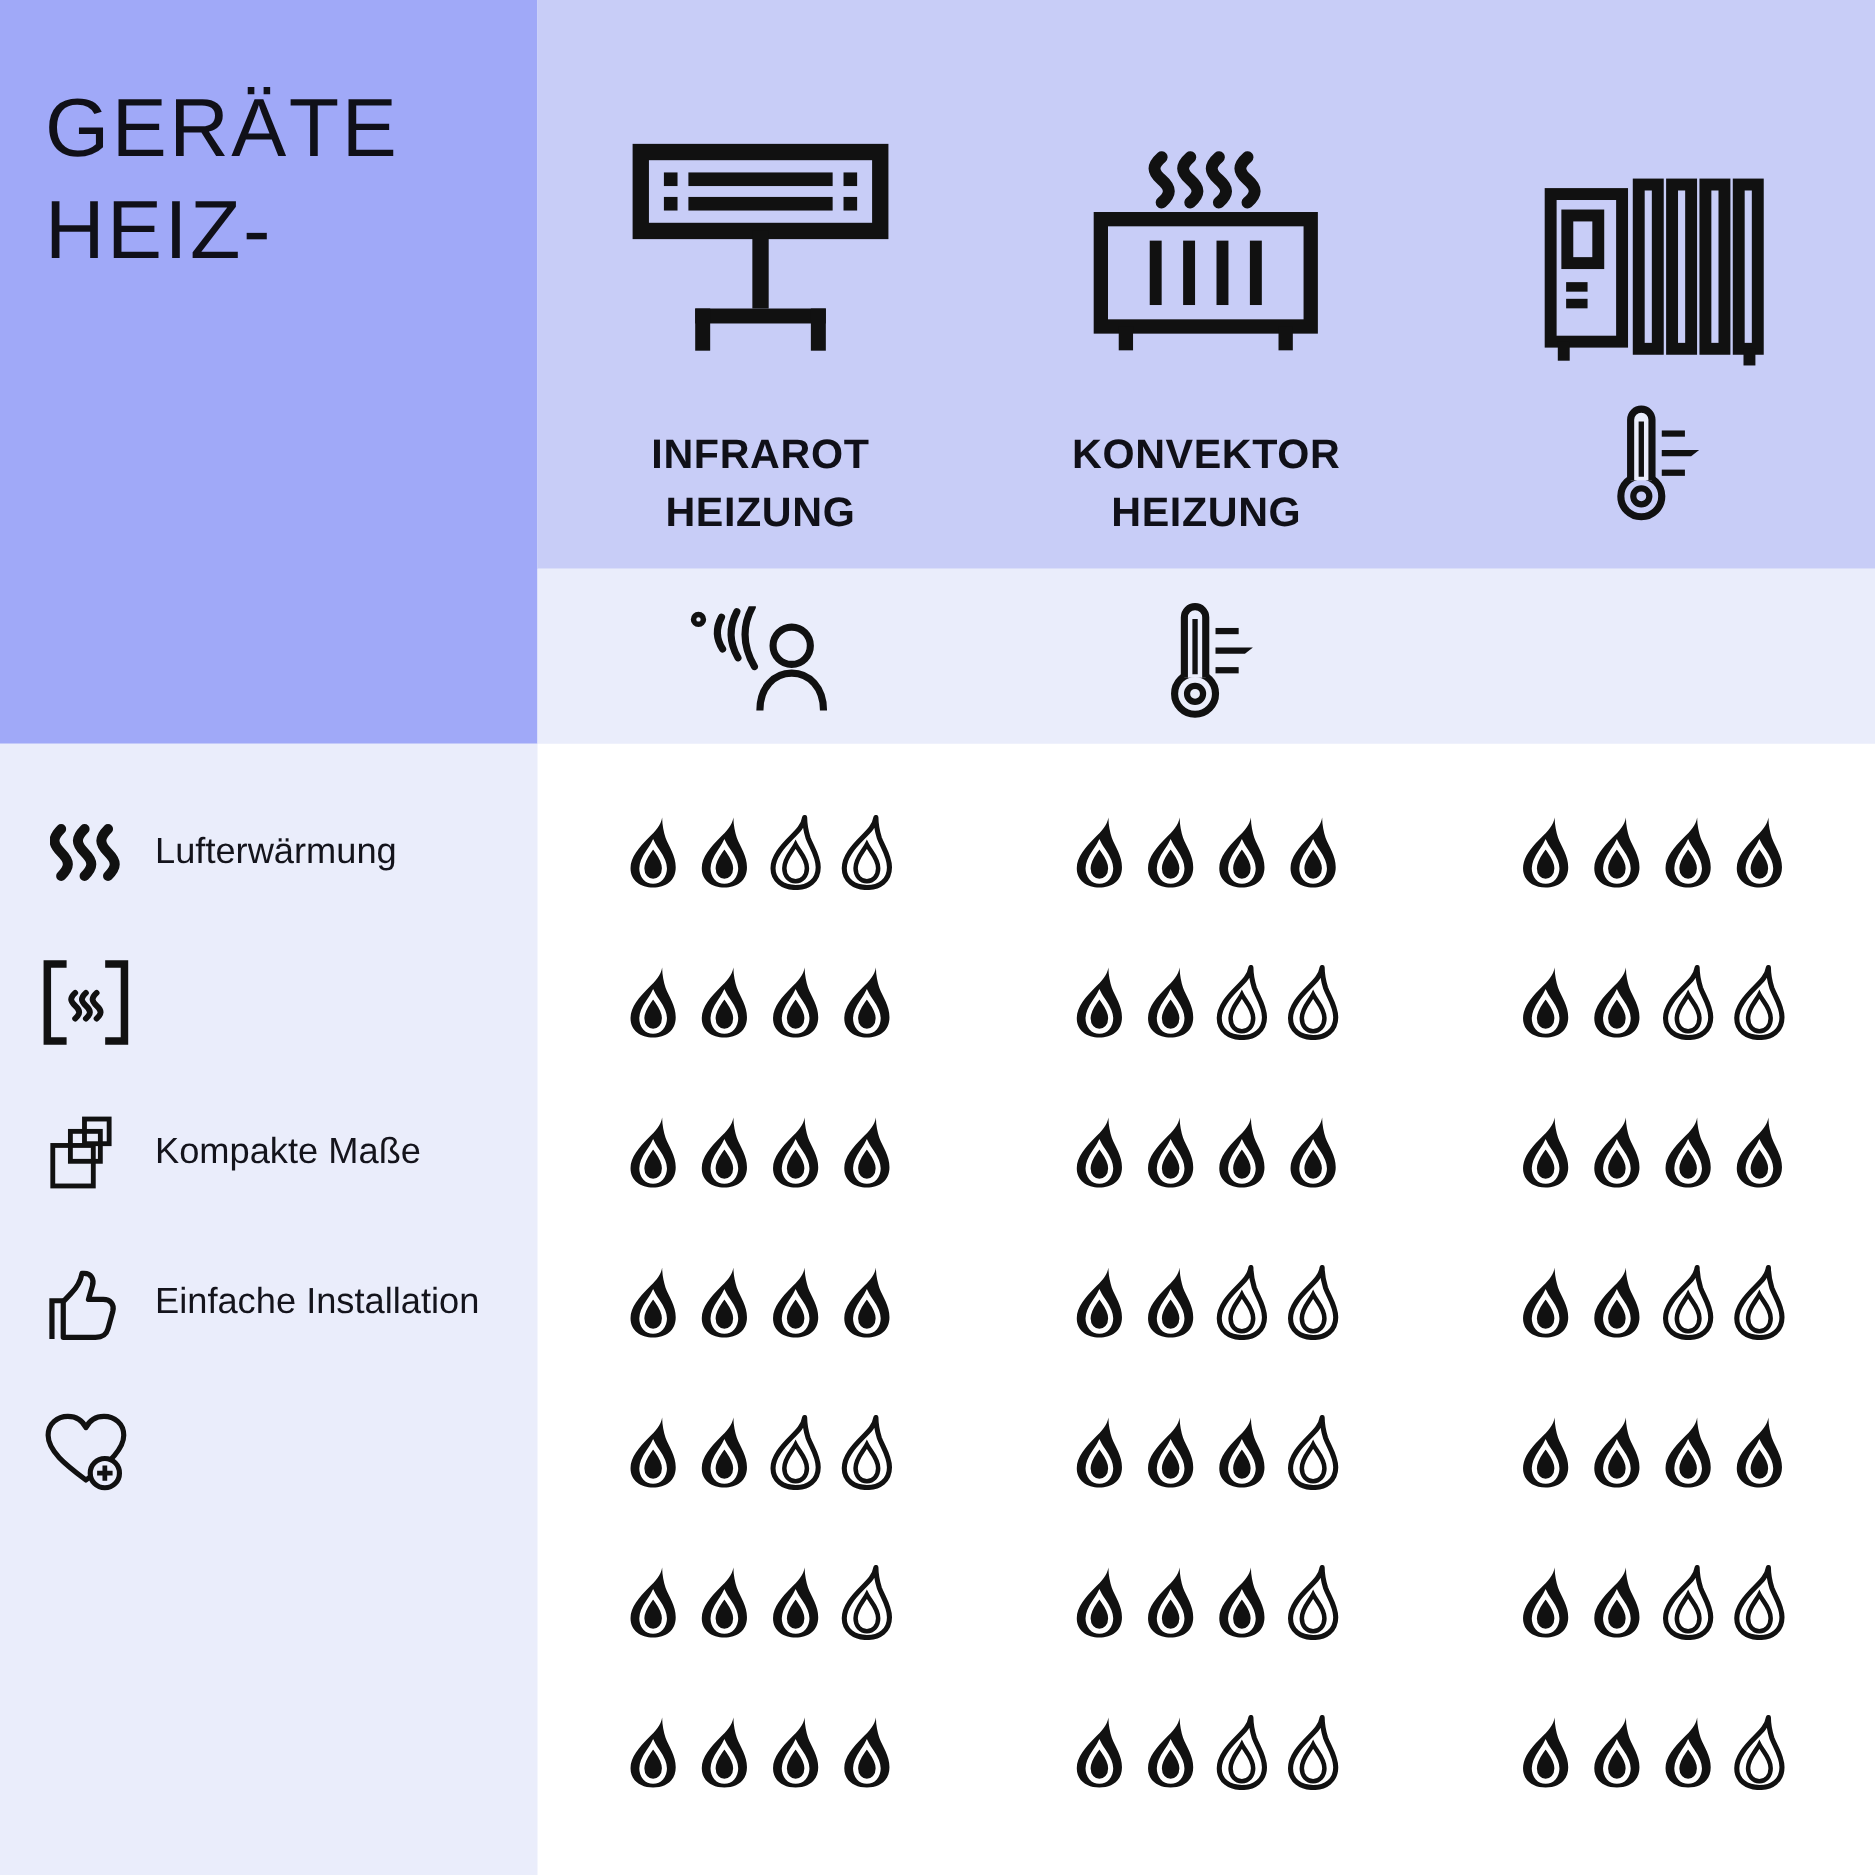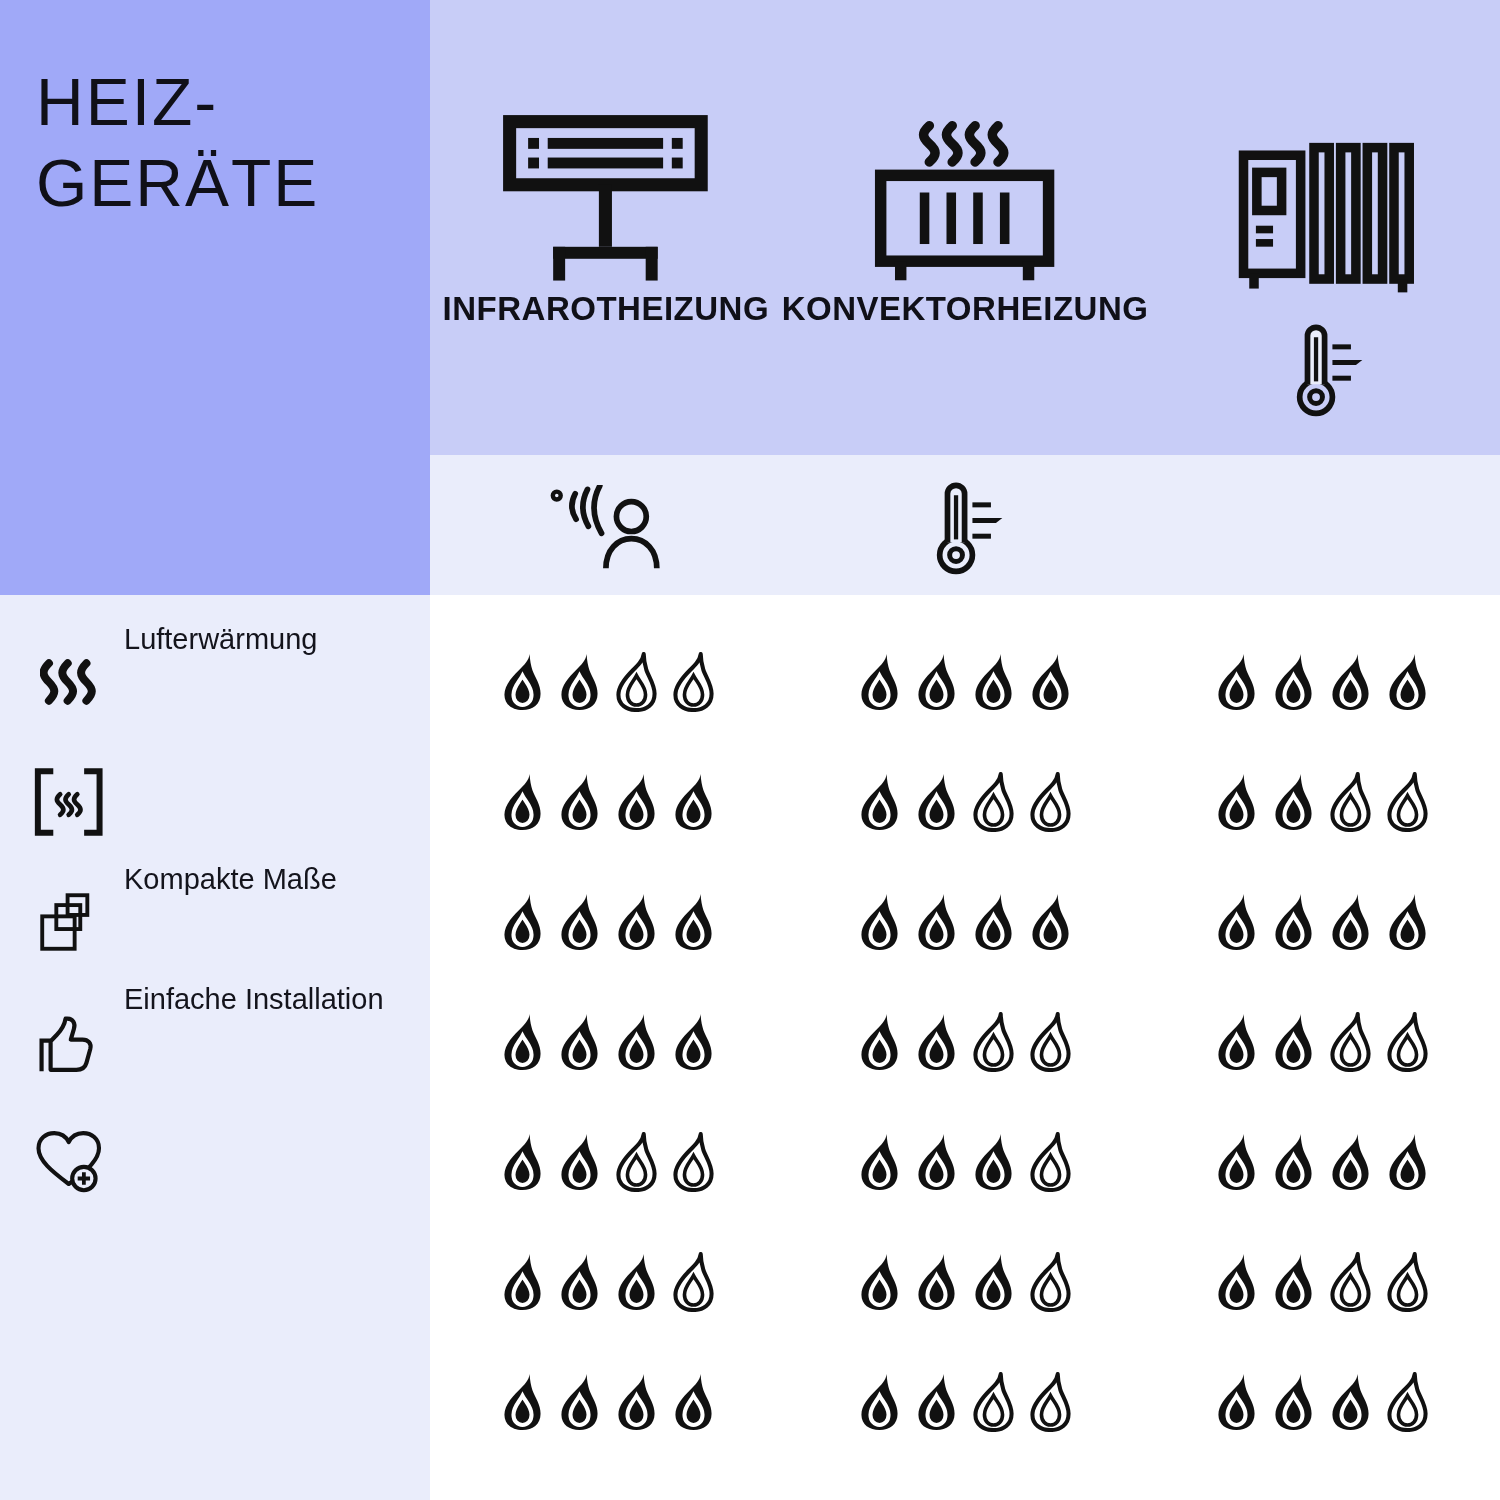--- a/index.html
+++ b/index.html
@@ -10,48 +10,48 @@
   .bg-header{position:absolute;left:430px;top:0;width:1070px;height:455px;background:#C8CDF7;}
   .bg-subheader{position:absolute;left:430px;top:455px;width:1070px;height:140px;background:#EAEDFB;}
   .bg-sidebar{position:absolute;left:0;top:595px;width:430px;height:905px;background:#EAEDFB;}
   
   .title{position:absolute;left:36px;top:62px;font-size:66px;line-height:1.22;font-weight:400;
          letter-spacing:2px;color:#101018;}
   
   #header-cols{position:absolute;left:430px;top:0;width:1070px;height:595px;display:flex;}
   .hcol{flex:1;display:flex;flex-direction:column;align-items:center;}
   .device-wrap{height:300px;display:flex;align-items:flex-end;justify-content:center;}
-  .col-label{height:155px;display:flex;flex-direction:row;justify-content:flex-end;
+  .col-label{height:155px;display:flex;flex-direction:column;justify-content:flex-end;
              padding-bottom:28px;text-align:center;font-weight:bold;font-size:33px;
              letter-spacing:.5px;line-height:1.42;color:#101018;}
   .type-wrap{height:140px;display:flex;align-items:center;justify-content:center;}
   
   #rows{position:absolute;left:0;top:595px;width:430px;height:905px;padding-top:27px;box-sizing:border-box;}
-  .crow{height:120px;display:flex;padding-left:30px;box-sizing:border-box;}
+  .crow{height:120px;display:flex;align-items:center;padding-left:30px;box-sizing:border-box;}
   .ibox{width:78px;display:flex;justify-content:center;align-items:center;flex:0 0 78px;}
   .clabel{margin-left:16px;font-size:29px;color:#14141c;line-height:1.24;}
   
   #cells{position:absolute;left:430px;top:595px;width:1070px;height:905px;padding-top:27px;
          box-sizing:border-box;display:grid;grid-template-columns:repeat(3,1fr);grid-auto-rows:120px;}
   .cell{display:flex;align-items:center;justify-content:center;gap:10px;}
   .flame{width:47px;height:60px;display:block;}
   svg{display:block;}
 </style>
 </head>
 <body>
 
 <div class="canvas">
   <div class="bg-title"></div>
   <div class="bg-header"></div>
   <div class="bg-subheader"></div>
   <div class="bg-sidebar"></div>
 
   <div class="title">
+    <div>GERÄTE</div>
     <div>HEIZ-</div>
-    <div>GERÄTE</div>
   </div>
 
   <div id="header-cols">
       <div class="hcol">
     <div class="device-wrap">
           <svg viewBox="0 0 190 158" style="height:172px">
    <rect x="7" y="7" width="176" height="58" fill="none" stroke="#111" stroke-width="12"></rect>
    <rect x="24" y="22" width="10" height="10" fill="#111"></rect>
             <rect x="42" y="22" width="106" height="10" fill="#111"></rect>
             <rect x="156" y="22" width="10" height="10" fill="#111"></rect>

